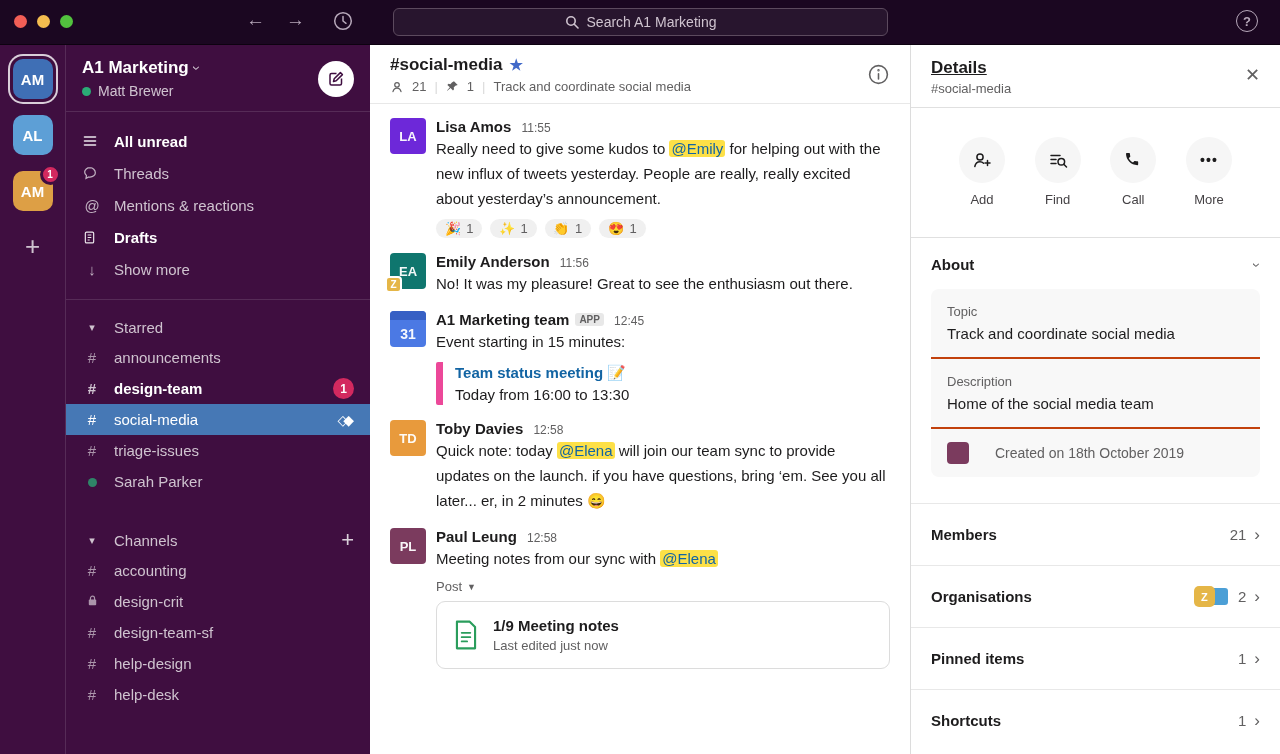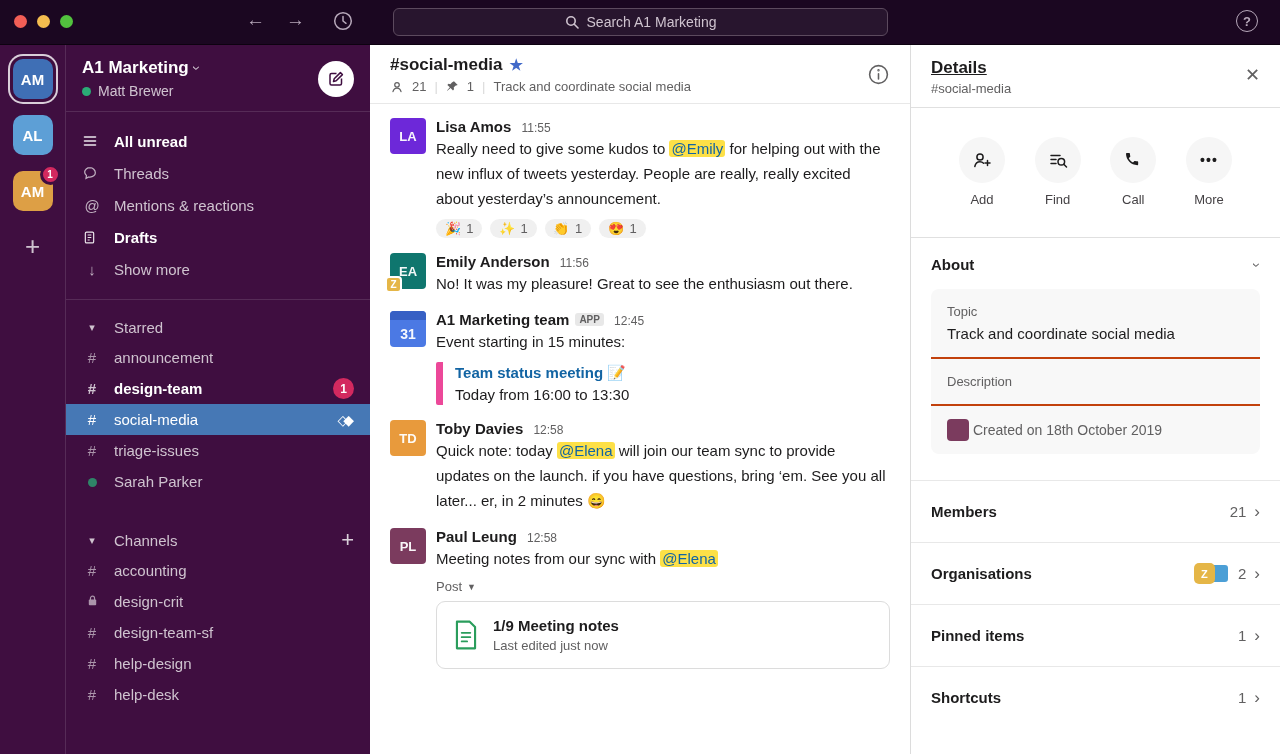--- a/index.html
+++ b/index.html
@@ -99,21 +99,21 @@
   .d-circle { width:46px; height:46px; border-radius:50%; background:#f6f6f6; display:flex; align-items:center; justify-content:center; color:#1d1c1d; }
   .d-alabel { font-size:13px; color:#454245; }
   .d-about { padding:18px 20px 26px; }
   .about-head { display:flex; align-items:center; }
   .about-title { font-size:15px; font-weight:bold; color:#1d1c1d; }
   .about-chev { margin-left:auto; color:#616061; }
   .about-box { margin-top:16px; background:#f8f8f8; border-radius:8px; }
   .ab-row { padding:15px 16px; border-bottom:2px solid #c2410c; }
   .ab-label { font-size:13px; color:#616061; }
   .ab-value { font-size:15px; color:#1d1c1d; margin-top:6px; }
-  .ab-created { padding:13px 16px; display:flex; align-items:center; gap:4px; }
+  .ab-created { padding:13px 16px; display:flex; align-items:center; gap:26px; }
   .mini-av { width:22px; height:22px; border-radius:4px; background:#7b3b5e; }
   .ab-created-text { font-size:14px; color:#616061; }
   .d-row { height:62px; display:flex; align-items:center; padding:0 20px; border-top:1px solid #e8e8e8; }
   .d-rlabel { font-size:15px; font-weight:bold; color:#1d1c1d; }
   .d-rright { margin-left:auto; display:flex; align-items:center; gap:8px; color:#616061; font-size:15px; }
   .d-rchev { font-size:17px; color:#616061; }
   .orgb { display:flex; align-items:center; }
   .orgb-z { width:21px; height:21px; background:#e5b647; border-radius:5px; color:#fff; font-size:11px; font-weight:bold;
     display:flex; align-items:center; justify-content:center; z-index:2; }
   .orgb-b { width:21px; height:21px; background:#4c9fd6; border-radius:5px; margin-left:-6px; border:2px solid #fff; }
@@ -222,21 +222,21 @@
       </div>
     </div>
 
     <div class="section">
       <div class="sec-head">
         <span class="sec-caret">▾</span>
         <span>Starred</span>
       </div>
       <div class="chan">
         <span class="pre">#</span>
-        <span>announcement</span>
+        <span>announcements</span>
       </div>
       <div class="chan bold-w">
         <span class="pre">#</span>
         <span>design-team</span>
         <span class="badge-pill">1</span>
       </div>
       <div class="chan selected">
         <span class="pre">#</span>
         <span>social-media</span>
         <span class="shared">◇◆</span>
@@ -479,20 +479,21 @@
         <span class="about-title">About</span>
         <span class="about-chev chevd">›</span>
       </div>
       <div class="about-box">
         <div class="ab-row">
           <div class="ab-label">Topic</div>
           <div class="ab-value">Track and coordinate social media</div>
         </div>
         <div class="ab-row">
           <div class="ab-label">Description</div>
+          <div class="ab-value">Home of the social media team</div>
         </div>
         <div class="ab-created">
           <span class="mini-av"></span>
           <span class="ab-created-text">Created on 18th October 2019</span>
         </div>
       </div>
     </div>
 
     <div class="d-row">
       <span class="d-rlabel">Members</span>

